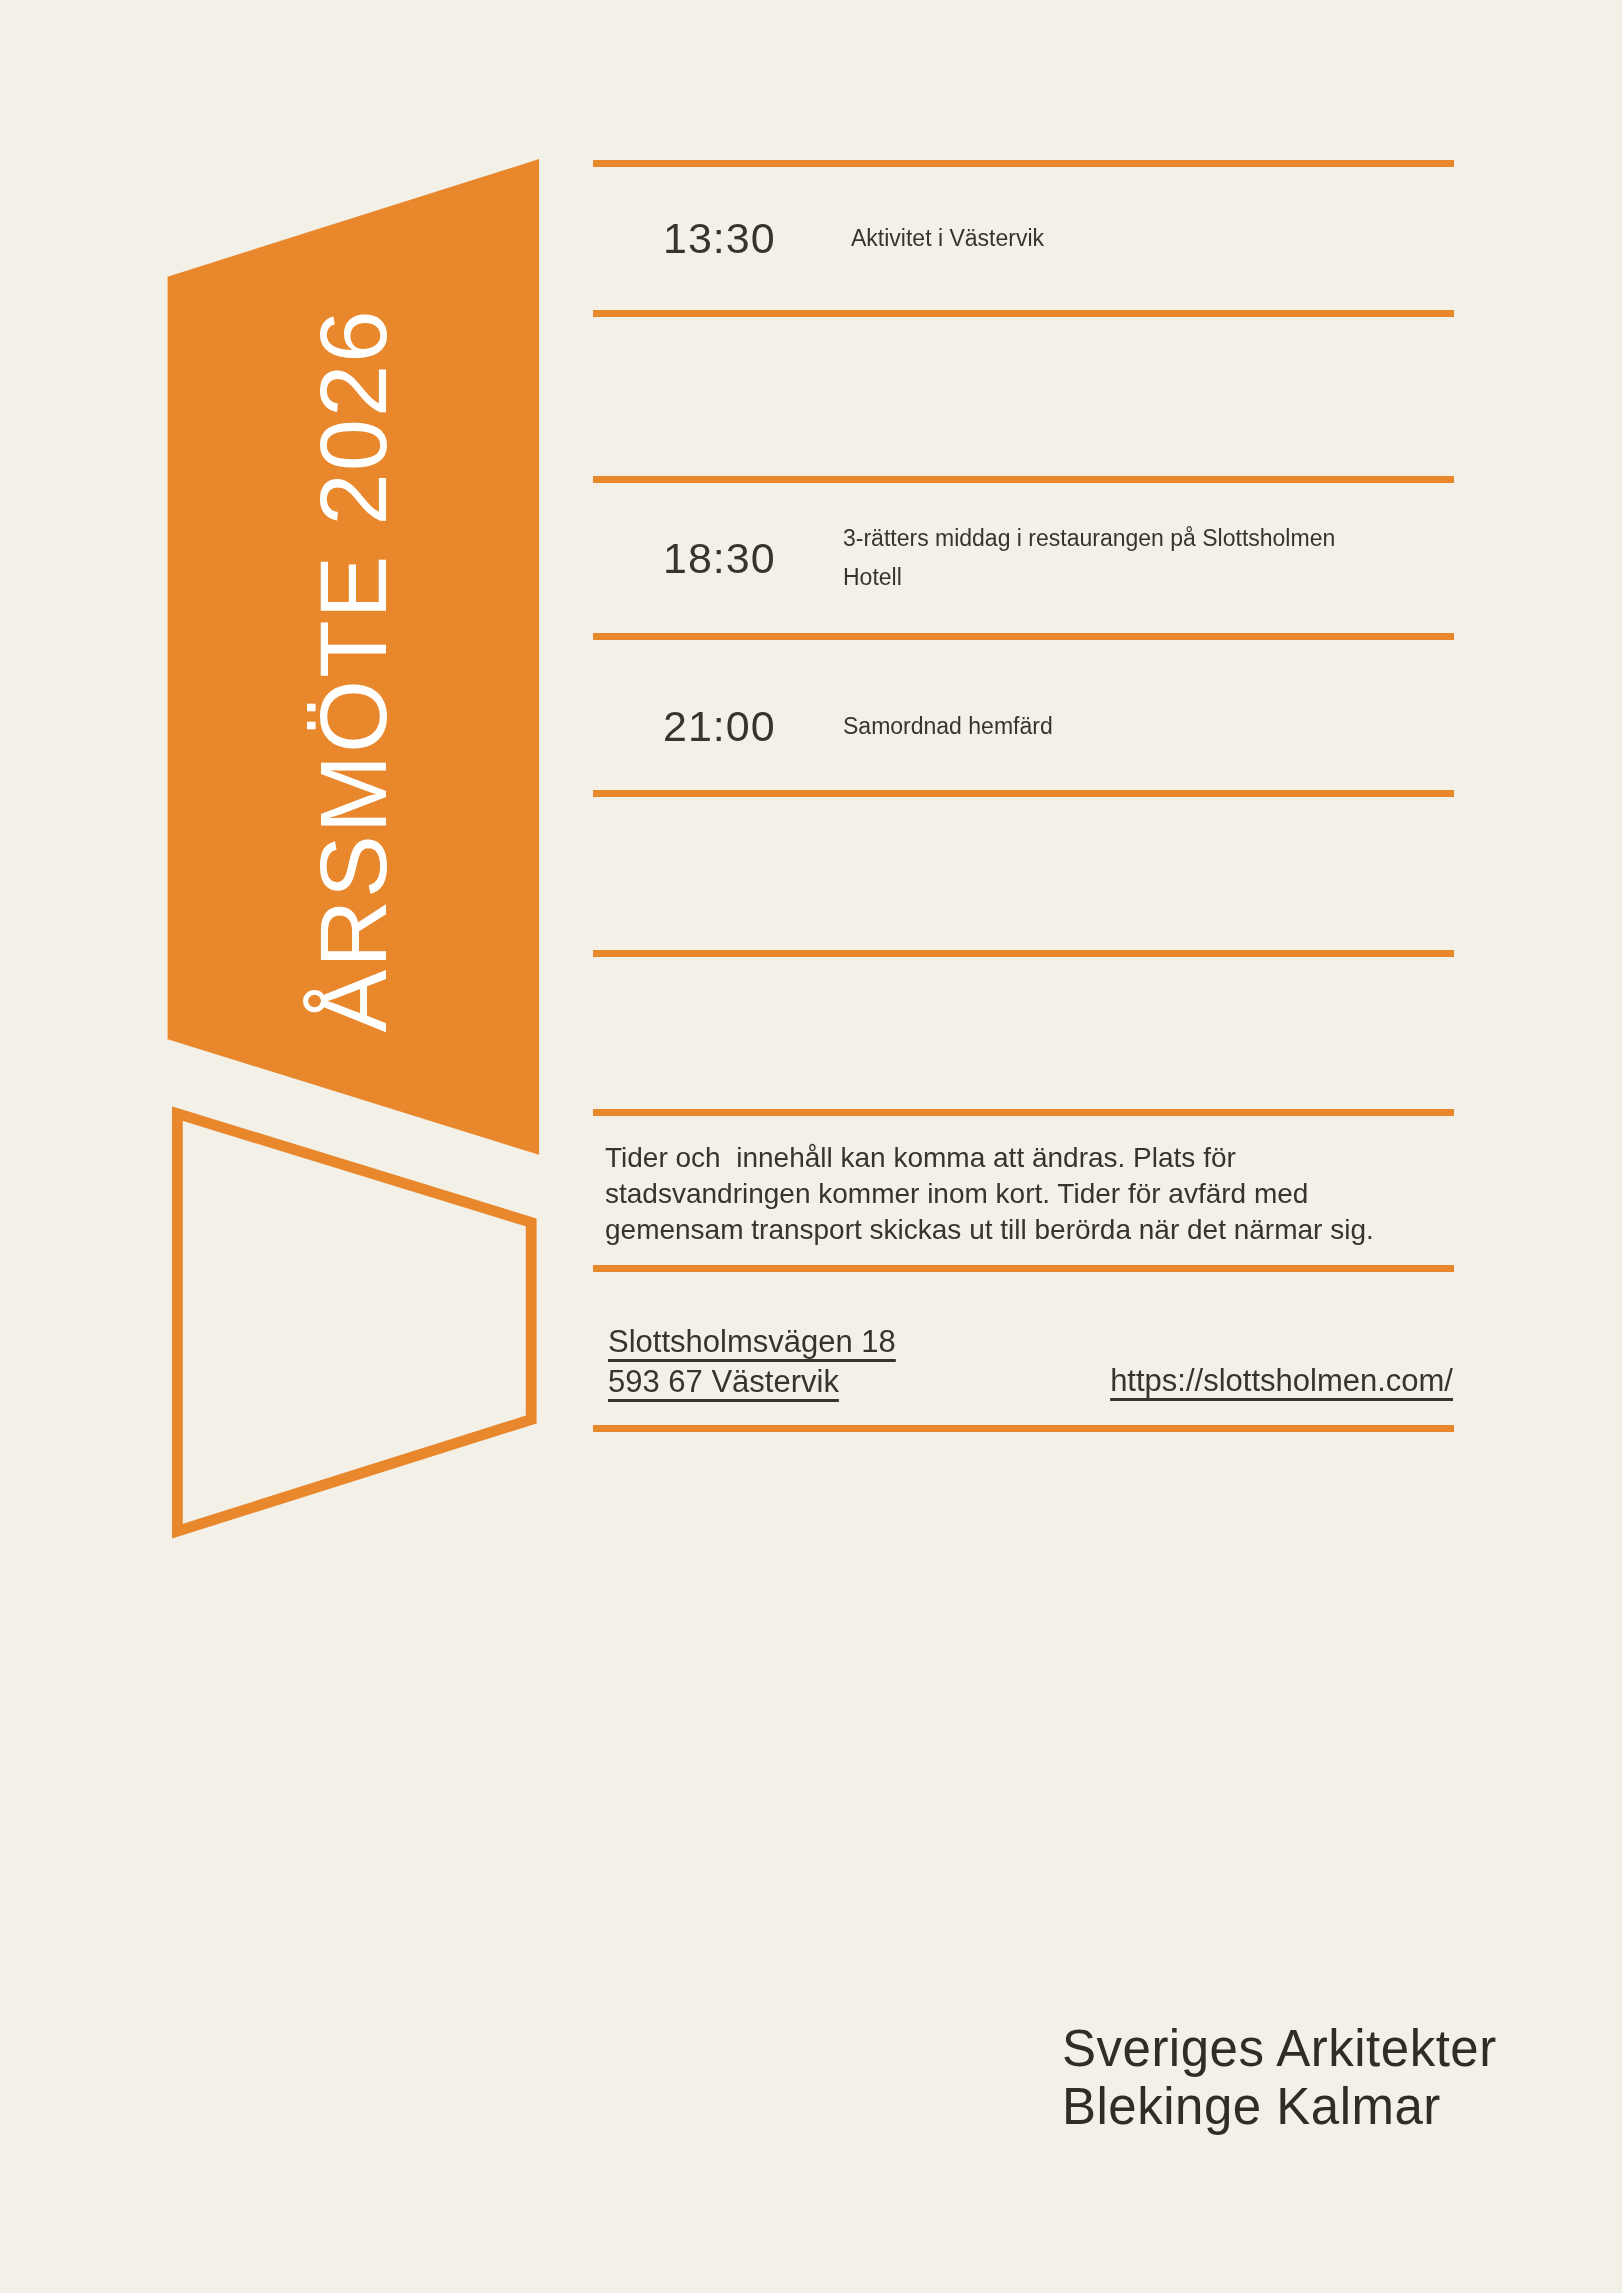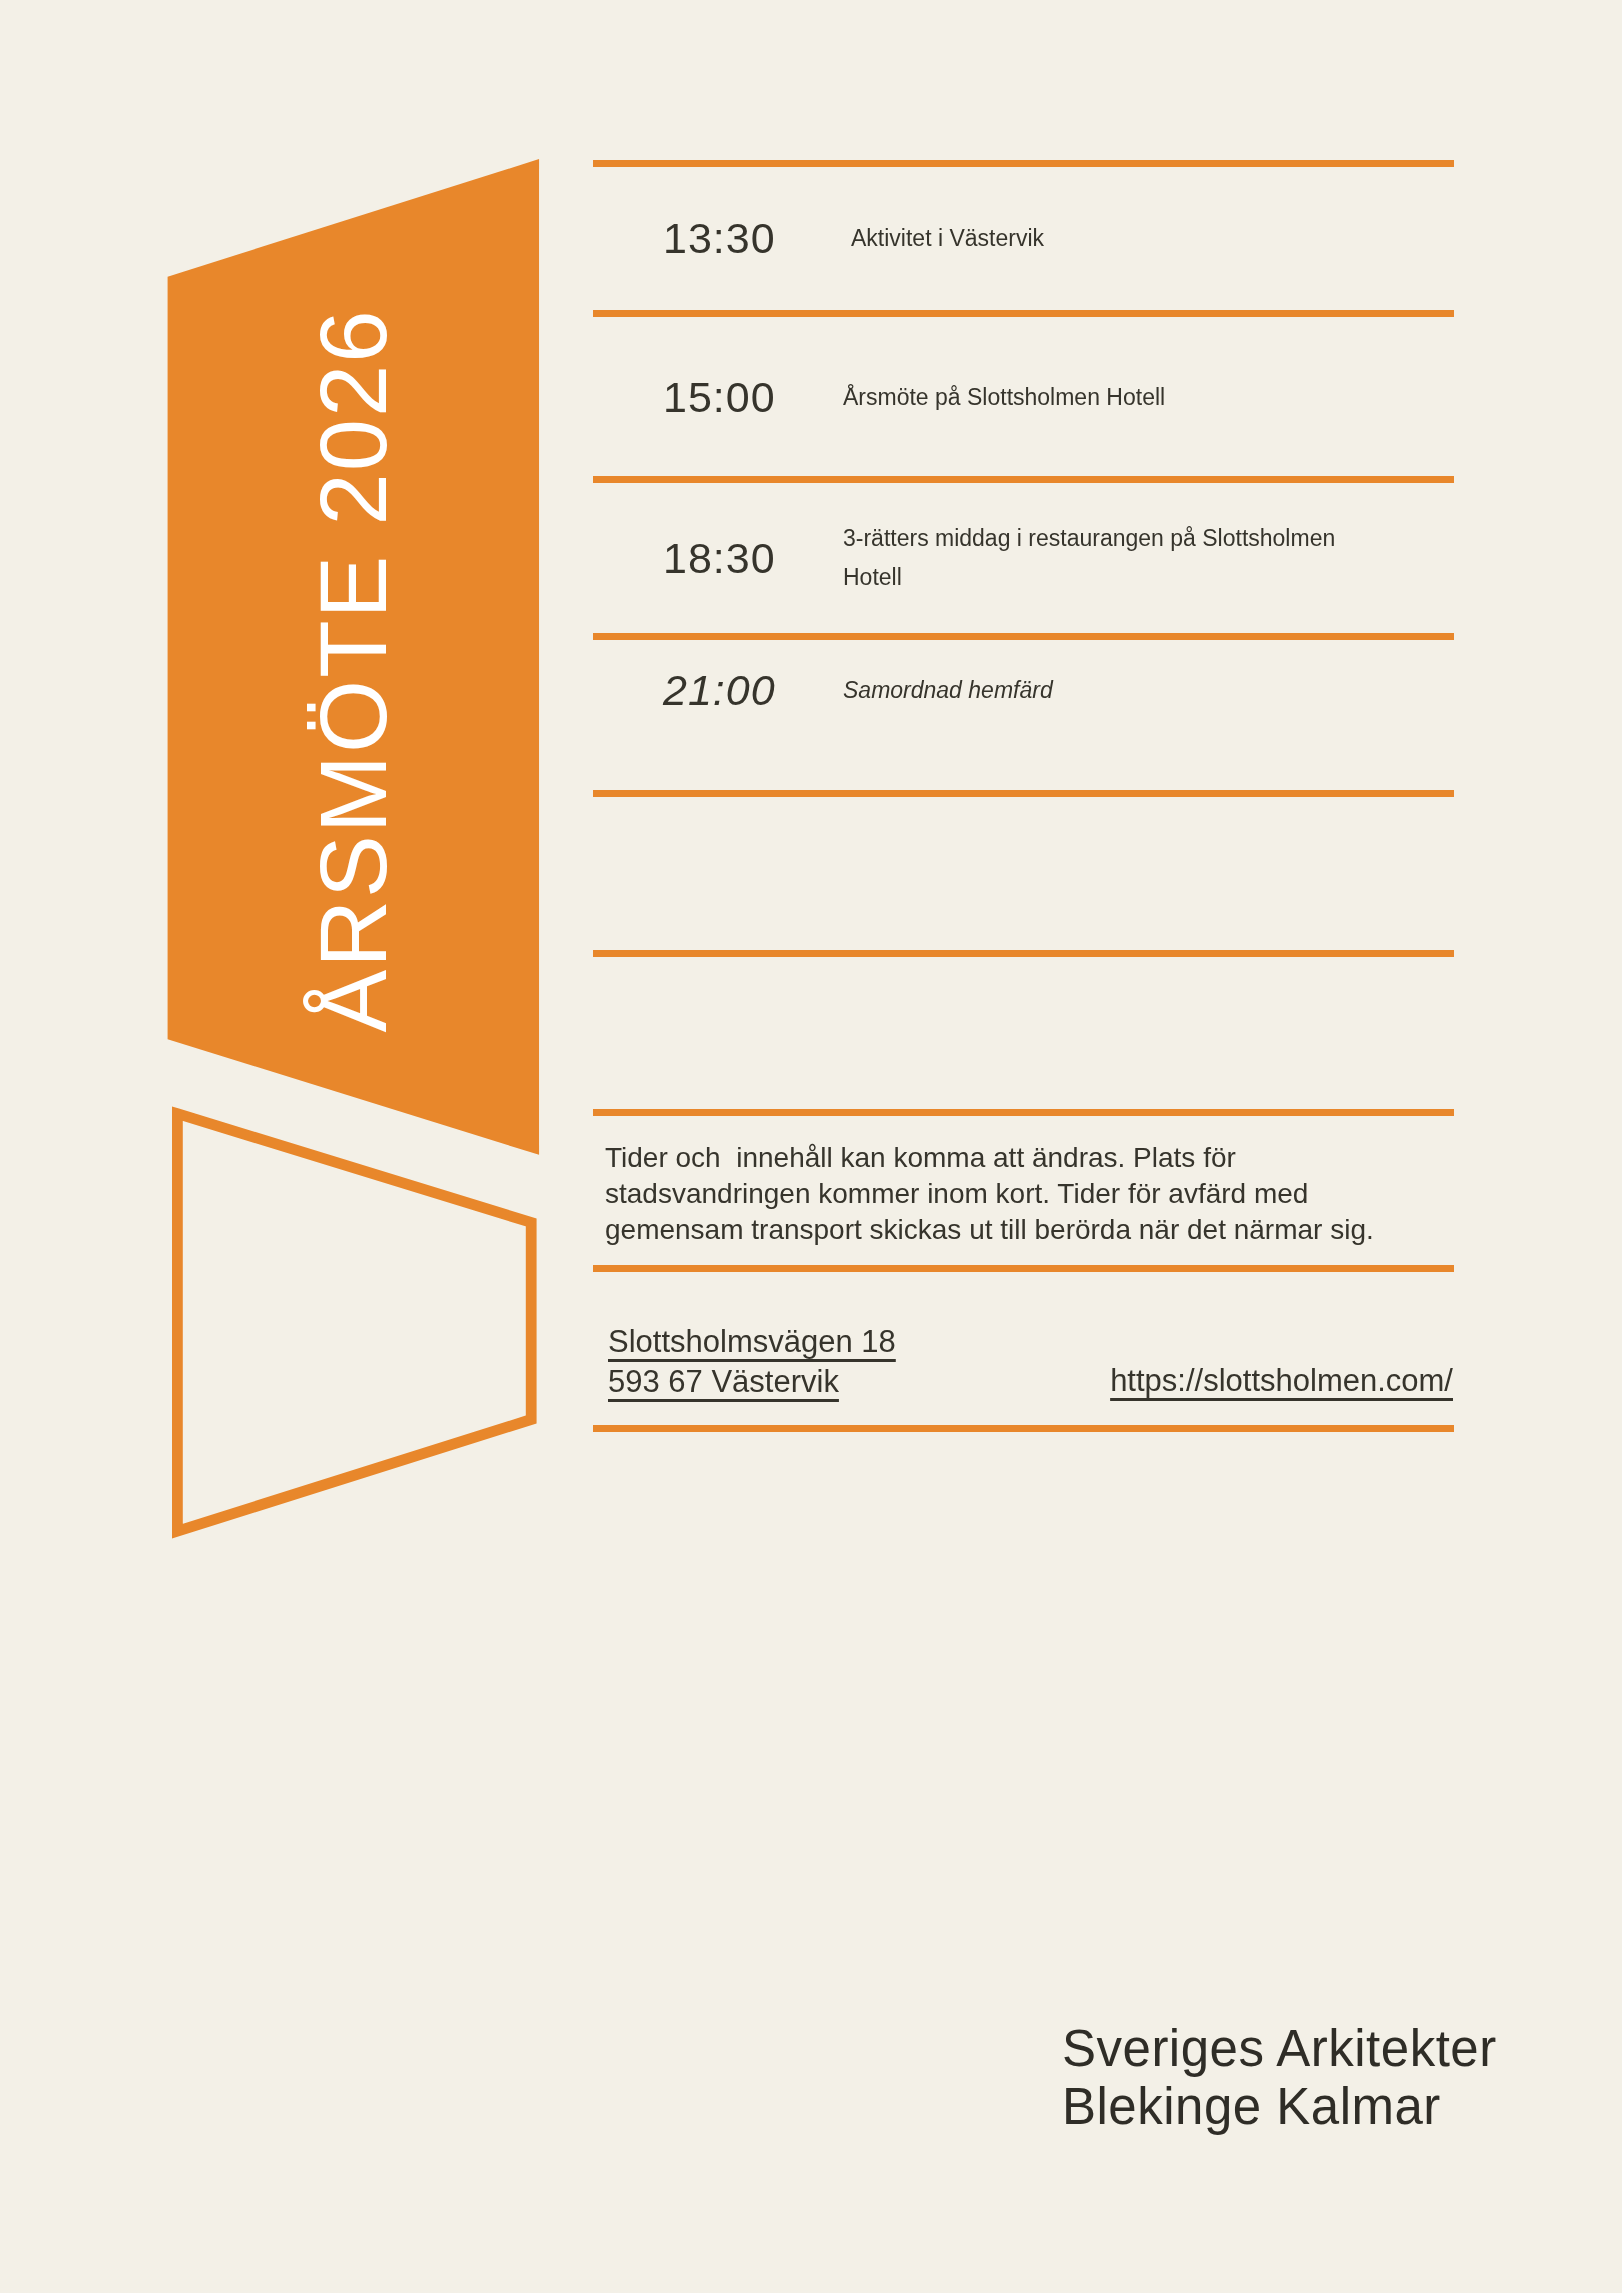--- a/index.html
+++ b/index.html
@@ -61,21 +61,21 @@
   .sched-row{
     position:absolute;
     left:593px;
     width:861px;
     display:flex;
     align-items:center;
   }
   .sched-row.row1{top:167px;height:143px;gap:8px;}
   .sched-row.row2{top:317px;height:160px;}
   .sched-row.row3{top:483px;height:150px;align-items:center;}
-  .sched-row.row4{top:604px;height:172px;font-style:italic;}
+  .sched-row.row4{top:640px;height:172px;}
   .sched-time{
     flex:0 0 180px;
     box-sizing:content-box;
     padding-left:70px;
     font-size:43px;
     letter-spacing:1px;
     color:var(--ink);
   }
   .sched-label{
     font-size:23px;
@@ -141,24 +141,20 @@
   <div class="rule r5"></div>
   <div class="rule r6"></div>
   <div class="rule r7"></div>
   <div class="rule r8"></div>
   <div class="rule r9"></div>
 
   <div class="sched-row row1">
     <div class="sched-time">13:30</div>
     <div class="sched-label">Aktivitet i Västervik</div>
   </div>
-  <div class="sched-row row2">
-    <div class="sched-time">15:00</div>
-    <div class="sched-label">Årsmöte på Slottsholmen Hotell</div>
-  </div>
   <div class="sched-row row3">
     <div class="sched-time">18:30</div>
     <div class="sched-label">3-rätters middag i restaurangen på Slottsholmen Hotell</div>
   </div>
   <div class="sched-row row4">
     <div class="sched-time">21:00</div>
     <div class="sched-label">Samordnad hemfärd</div>
   </div>
 
   <div class="note">

